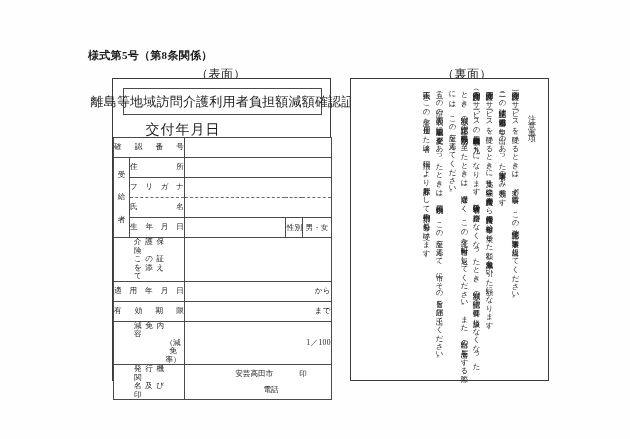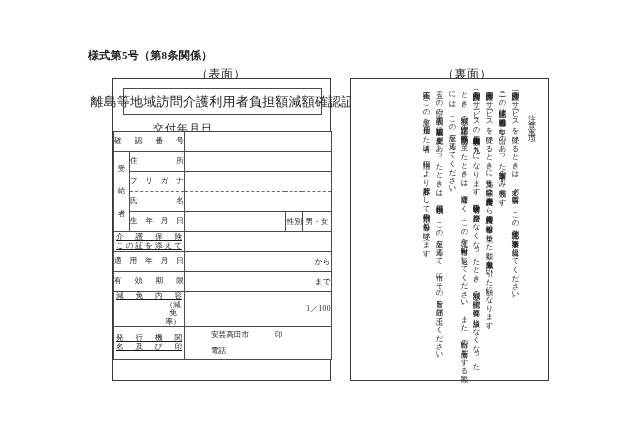--- a/index.html
+++ b/index.html
@@ -68,29 +68,29 @@
     font-size: 13px;
     letter-spacing: 0.2px;
     white-space: nowrap;
   }
   .issue-date {
     position: absolute;
     left: 0;
     top: 42px;
     width: 140px;
     text-align: center;
-    font-size: 11px;
+    font-size: 14px;
     letter-spacing: 1px;
   }
 
   
   .form-table {
     position: absolute;
     left: 0;
-    top: 52px;
+    top: 58px;
     width: 219px;
     border-collapse: collapse;
     table-layout: fixed;
   }
   .form-table td {
     border: 1px solid #4a4a4a;
     font-size: 7.6px;
     padding: 0;
     vertical-align: middle;
     height: 19px;
@@ -108,22 +108,21 @@
   .lbl-2line {
     text-align: center;
     line-height: 1.12;
     padding: 0 2px;
     font-size: 7.2px;
   }
   .lbl-2line span { display: block; padding-left: 48px; }
   .lbl-2line .justified {
     text-align: justify;
     text-align-last: justify;
-    padding: 0 2px;
-    text-decoration: underline;
+    padding: 0 20px;
   }
   .vert-recip {
     width: 16px;
     text-align: center;
     font-size: 7.6px;
     line-height: 1.1;
   }
   .vert-recip span {
     display: block;
     writing-mode: horizontal-tb;
@@ -131,21 +130,21 @@
   .val { text-align: right; font-size: 7.6px; letter-spacing: 0.4px; }
   .dashed-bottom { border-bottom: 1px dashed #6a6a6a !important; }
   .dashed-top    { border-top: 1px dashed #6a6a6a !important; }
   .sex-lbl { text-align: right; font-size: 7px; padding: 0 1px; white-space: nowrap; }
   .sex-val { text-align: center; font-size: 7.4px; padding: 0 2px; white-space: nowrap; }
   .issuer-cell { height: 54px; vertical-align: middle; }
   .issuer-inner {
     font-size: 7.6px;
     line-height: 2.1;
     padding-left: 26px;
-    text-align: left;
+    text-align: center;
   }
   .issuer-inner .seal { padding-left: 26px; }
 
   
   .back-panel {
     position: absolute;
     left: 350px;
     top: 78px;
     width: 199px;
     height: 303px;

